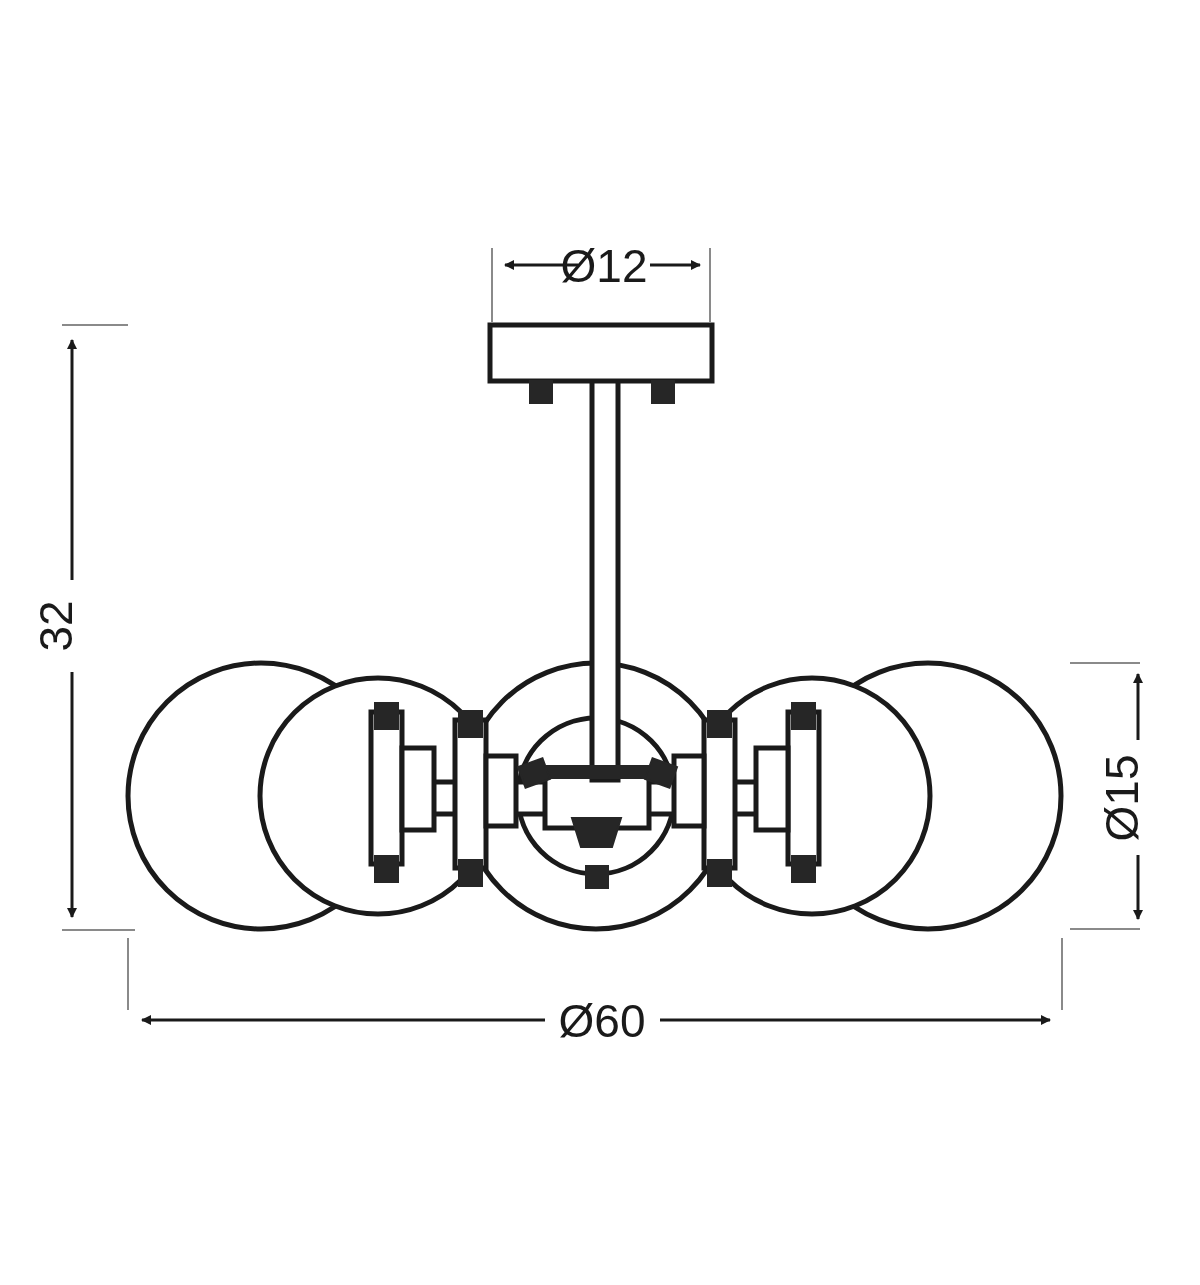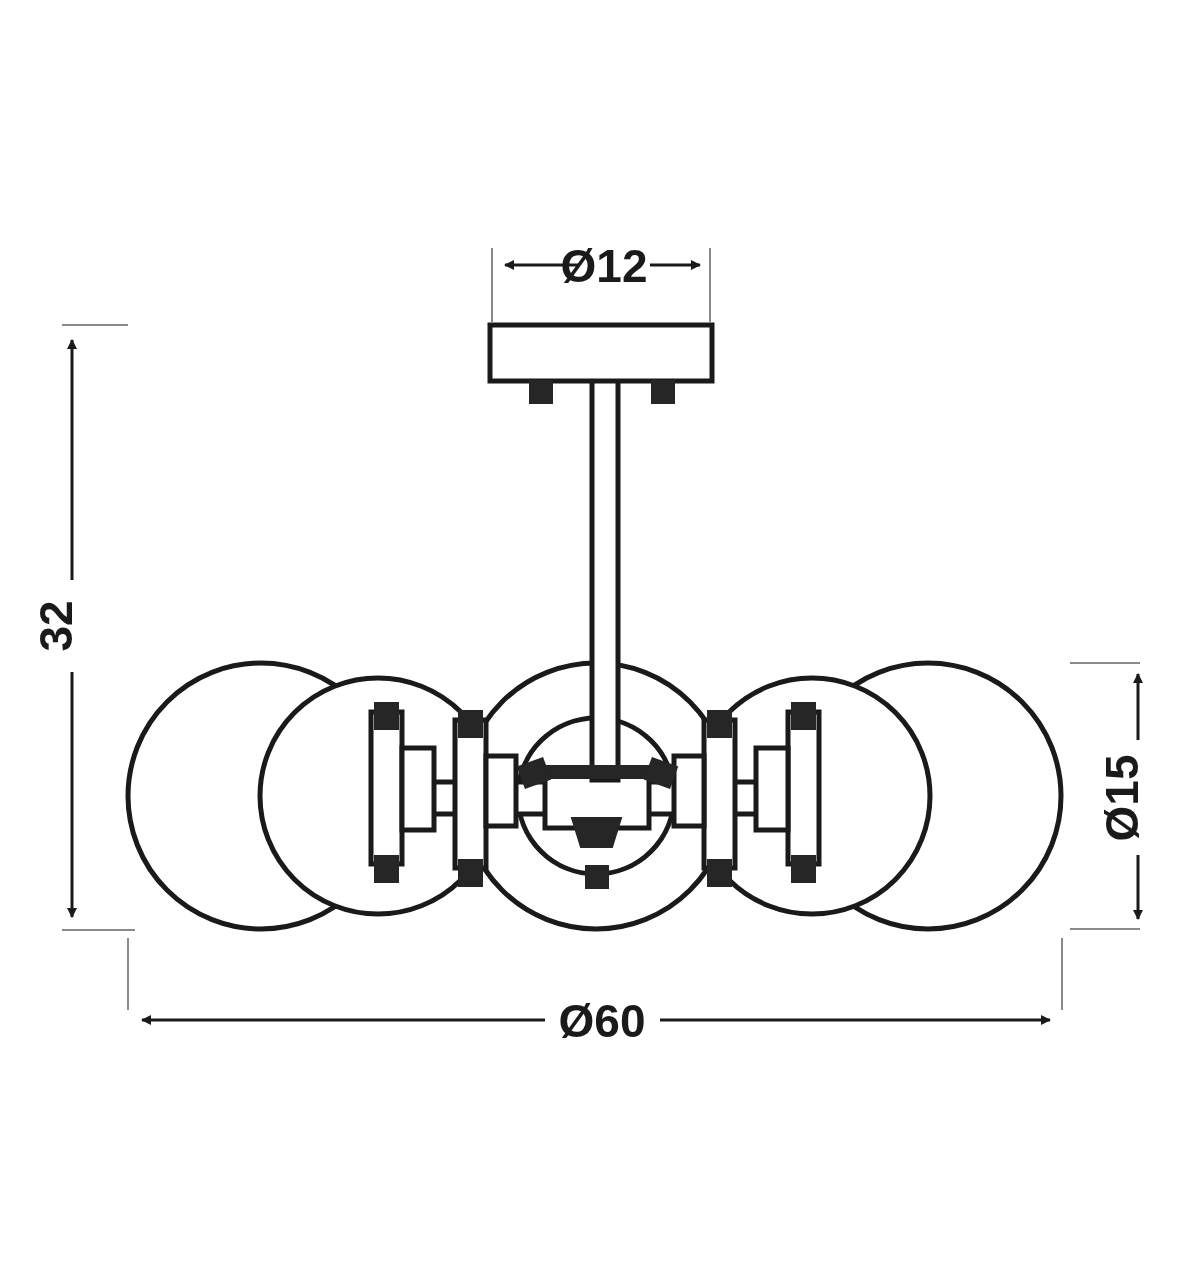--- a/index.html
+++ b/index.html
@@ -10,21 +10,20 @@
   }
   body {
     font-family: "Liberation Sans", sans-serif;
   }
   #stage {
     position: relative;
     width: 1200px;
     height: 1285px;
     background: #ffffff;
     overflow: hidden;
-    font-weight: bold;
   }
   #drawing {
     position: absolute;
     left: 0;
     top: 0;
     width: 1200px;
     height: 1285px;
   }
   .dim-text {
     font-family: "Liberation Sans", sans-serif;

